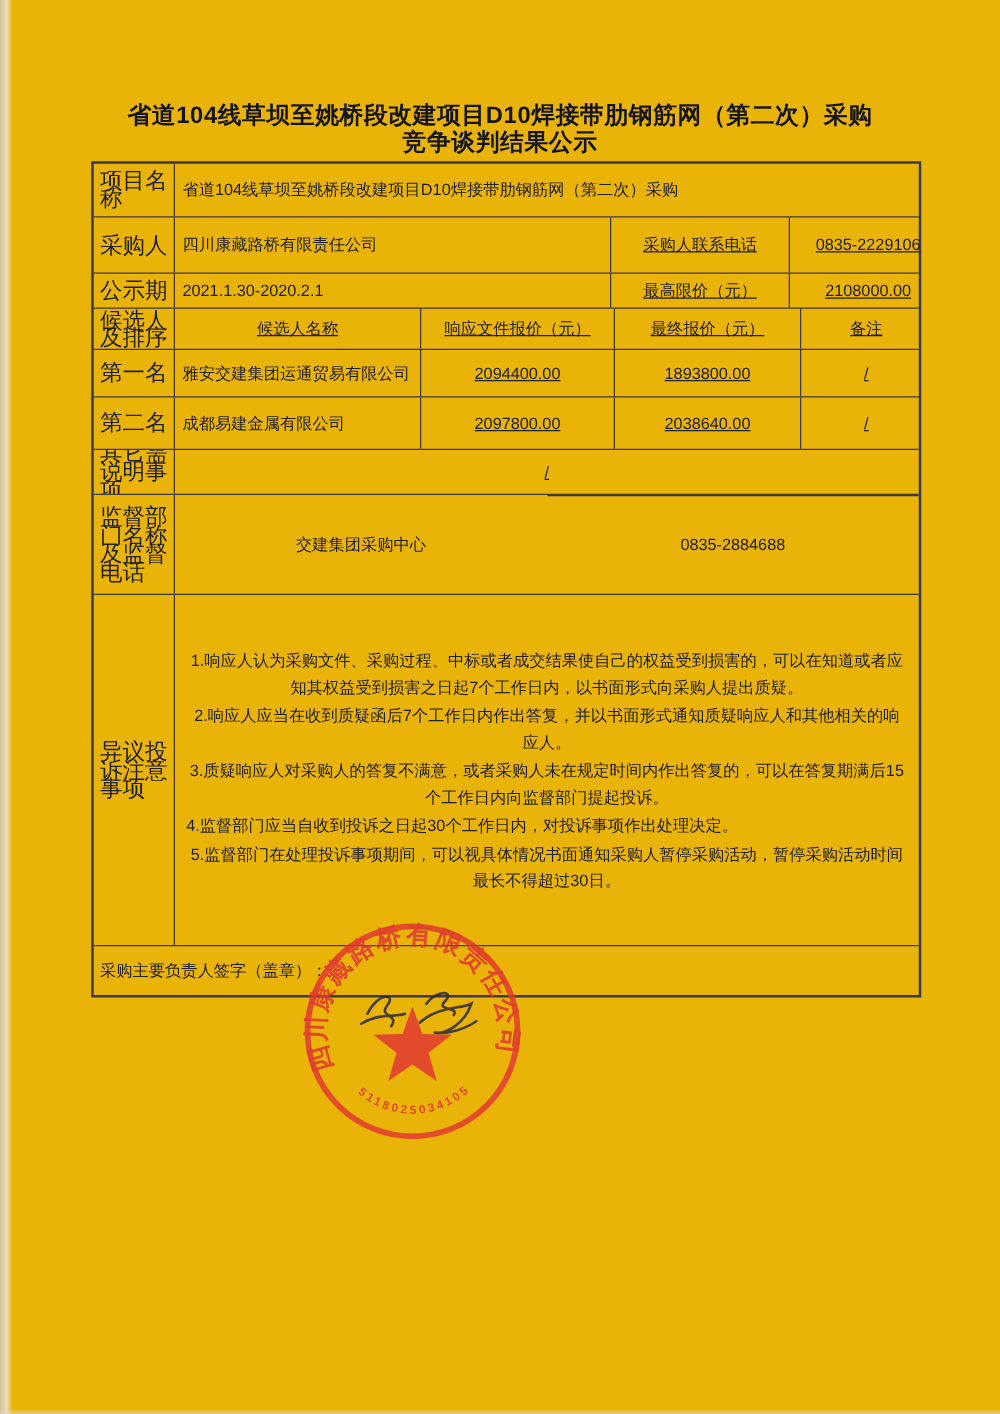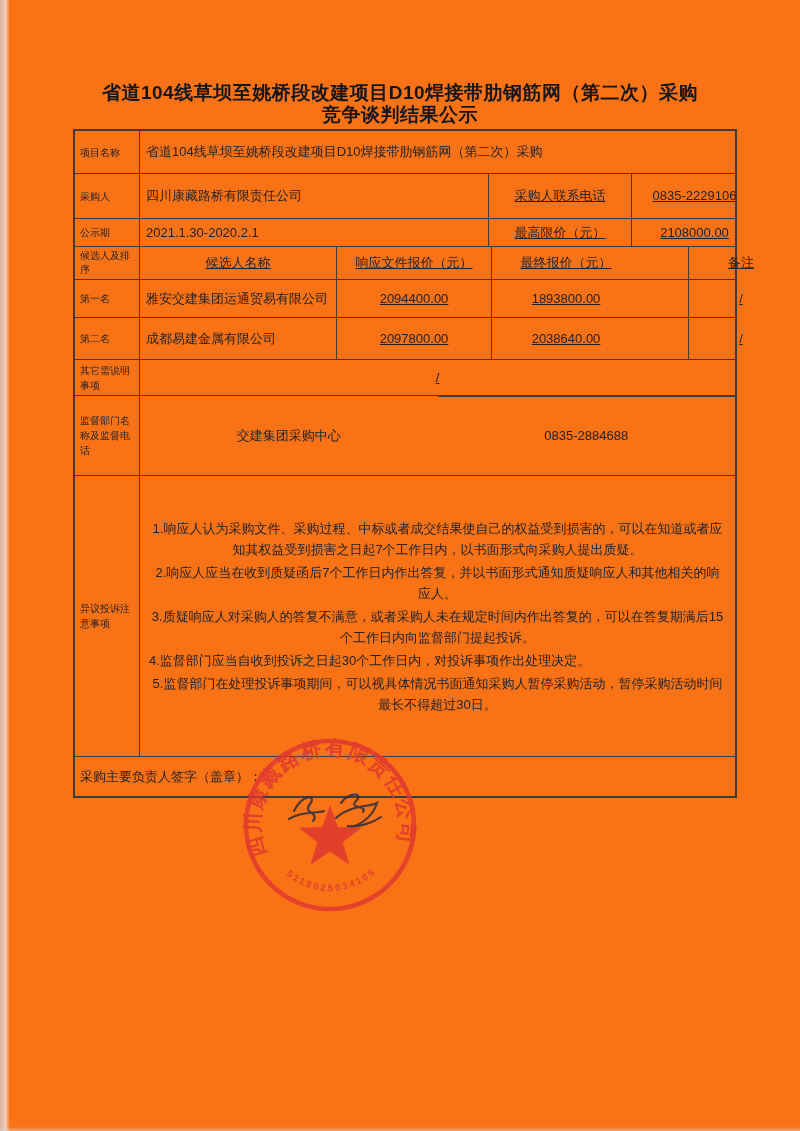--- a/index.html
+++ b/index.html
@@ -1,18 +1,18 @@
 <!DOCTYPE html>
 <html><head>
 <meta charset="utf-8">
 <style>
   html,body{margin:0;padding:0;background:#e9e7e8;}
   .page{
     position:relative;width:800px;height:1131px;margin:0 auto;
-    background:#f97316;overflow:hidden;
+    background:#eab308;overflow:hidden;
     font-family:"Liberation Sans","DejaVu Sans",sans-serif;
     color:#22222b;
   }
   .page::before{
     content:"";position:absolute;left:0;top:0;width:10px;height:100%;
     background:linear-gradient(90deg,#cac5c7,#efecee 55%,rgba(255,255,255,0));
     opacity:.75;pointer-events:none;
   }
   .page::after{
     content:"";position:absolute;left:0;bottom:0;width:100%;height:4px;
@@ -29,29 +29,29 @@
     border:2px solid #3c3b40;box-sizing:border-box;
     font-size:13px;
   }
   .row{display:flex;border-bottom:1.5px solid #3c3b40;}
   .row:last-child{border-bottom:none;}
   .cell{
     box-sizing:border-box;flex:0 0 auto;display:flex;align-items:center;
     overflow:hidden;line-height:16px;
   }
   .cell + .cell{border-left:1.5px solid #3c3b40;}
-  .lab{width:64px;padding:2px 3px 2px 5px;font-size:10px;line-height:15px;font-family:Liberation Serif, serif;}
+  .lab{width:64px;padding:2px 3px 2px 5px;font-size:18px;line-height:15px;font-family:Liberation Serif, serif;}
   .rest{width:596px;}
   .c-main{width:349px;}
   .c-flabel{width:143px;}
   .c-fval{width:126px;}
   .c-name{width:197px;text-align:right;}
   .c-p1{width:155px;}
   .c-p2{width:149px;}
-  .c-note{width:105px;margin-left:48px;}
+  .c-note{width:105px;}
   .al{justify-content:flex-start;padding-left:6px;padding-right:4px;}
   .ac{justify-content:center;text-align:center;text-decoration:underline;}
   .stack{align-items:stretch;padding:0;}
   .sub{flex:1 1 50%;display:flex;align-items:center;justify-content:center;}
   .sub + .sub{border-top:1.5px solid #3c3b40;}
   .obj{
     flex-direction:column;align-items:flex-start;justify-content:center;
     padding:6px 8px;line-height:21px;
   }
   .obj p{margin:1px;text-align:center;}

